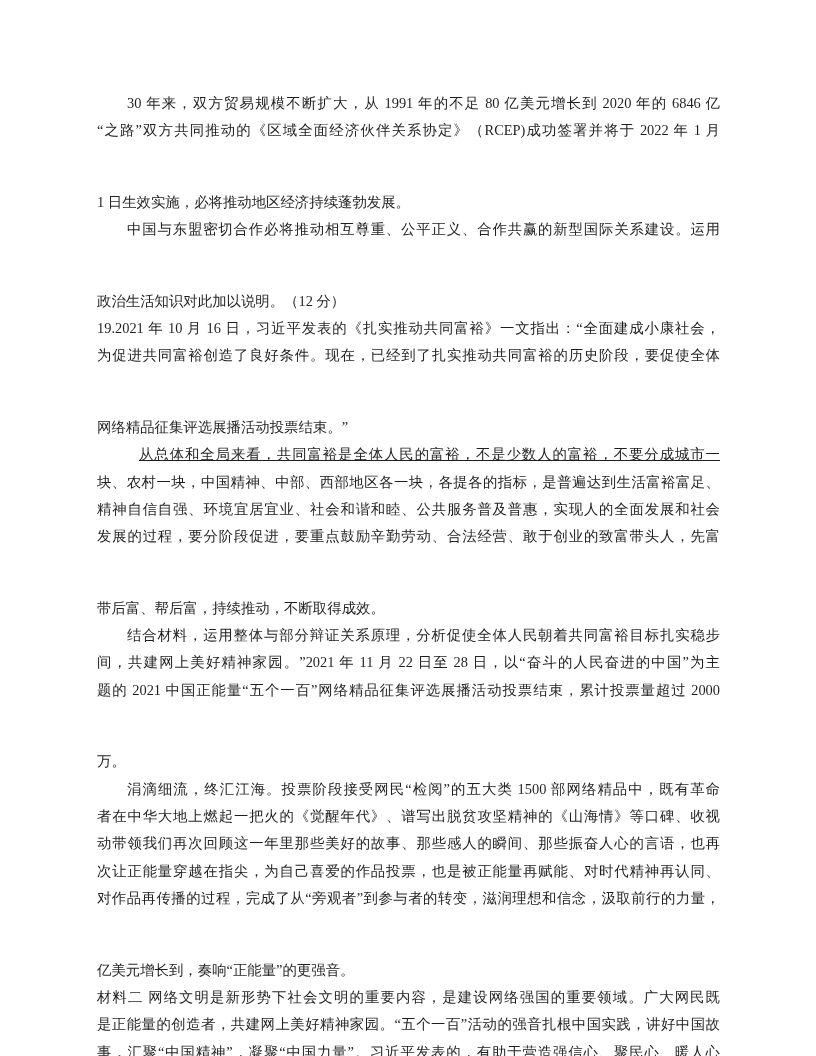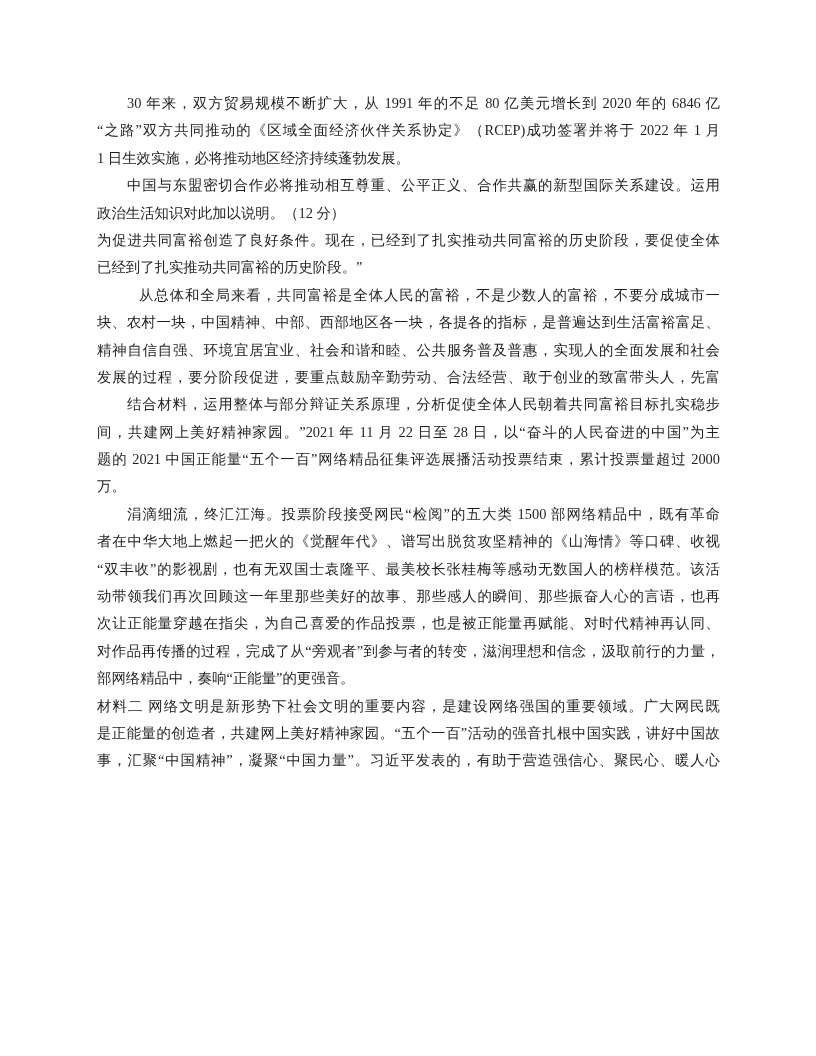--- a/index.html
+++ b/index.html
@@ -27,64 +27,66 @@
   .para { margin: 0; padding: 0; }
   .line {
     height: 27.4px;
     line-height: 27.4px;
     text-align: justify;
     text-align-last: justify;
   }
   .line.end {
     text-align: left;
     text-align-last: left;
+    margin-top: 44px;
   }
   .ind2 { text-indent: 30px; }
-  .ind3 { text-indent: 42px; }
+  .ind3 { text-indent: 42px; text-decoration: underline; }
 </style>
 </head>
 <body>
 
 <div class="page">
   <div class="doc" style="color: rgb(31, 31, 31);">
       <div class="para">
         <div class="line ind2">30 年来，双方贸易规模不断扩大，从 1991 年的不足 80 亿美元增长到 2020 年的 6846 亿</div>
         <div class="line">“之路”双方共同推动的《区域全面经济伙伴关系协定》（RCEP)成功签署并将于 2022 年 1 月</div>
         <div class="line end">1 日生效实施，必将推动地区经济持续蓬勃发展。</div>
       </div>
       <div class="para">
         <div class="line ind2">中国与东盟密切合作必将推动相互尊重、公平正义、合作共赢的新型国际关系建设。运用</div>
         <div class="line end">政治生活知识对此加以说明。（12 分）</div>
       </div>
       <div class="para">
+        <div class="line">19.2021 年 10 月 16 日，习近平发表的《扎实推动共同富裕》一文指出：“全面建成小康社会，</div>
         <div class="line">为促进共同富裕创造了良好条件。现在，已经到了扎实推动共同富裕的历史阶段，要促使全体</div>
-        <div class="line end">已经到了扎实推动共同富裕的历史阶段。”</div>
+        <div class="line end">网络精品征集评选展播活动投票结束。”</div>
       </div>
       <div class="para">
         <div class="line ind3">从总体和全局来看，共同富裕是全体人民的富裕，不是少数人的富裕，不要分成城市一</div>
         <div class="line">块、农村一块，中国精神、中部、西部地区各一块，各提各的指标，是普遍达到生活富裕富足、</div>
         <div class="line">精神自信自强、环境宜居宜业、社会和谐和睦、公共服务普及普惠，实现人的全面发展和社会</div>
         <div class="line">发展的过程，要分阶段促进，要重点鼓励辛勤劳动、合法经营、敢于创业的致富带头人，先富</div>
+        <div class="line end">带后富、帮后富，持续推动，不断取得成效。</div>
       </div>
       <div class="para">
         <div class="line ind2">结合材料，运用整体与部分辩证关系原理，分析促使全体人民朝着共同富裕目标扎实稳步</div>
       </div>
       <div class="para">
         <div class="line">间，共建网上美好精神家园。”2021 年 11 月 22 日至 28 日，以“奋斗的人民奋进的中国”为主</div>
         <div class="line">题的 2021 中国正能量“五个一百”网络精品征集评选展播活动投票结束，累计投票量超过 2000</div>
         <div class="line end">万。</div>
       </div>
       <div class="para">
         <div class="line ind2">涓滴细流，终汇江海。投票阶段接受网民“检阅”的五大类 1500 部网络精品中，既有革命</div>
         <div class="line">者在中华大地上燃起一把火的《觉醒年代》、谱写出脱贫攻坚精神的《山海情》等口碑、收视</div>
-        <div class="line">“双丰收”的影视剧，也有无双国士袁隆平、最美校长张桂梅等感动无数国人的榜样模范。该活</div>
         <div class="line">动带领我们再次回顾这一年里那些美好的故事、那些感人的瞬间、那些振奋人心的言语，也再</div>
         <div class="line">次让正能量穿越在指尖，为自己喜爱的作品投票，也是被正能量再赋能、对时代精神再认同、</div>
         <div class="line">对作品再传播的过程，完成了从“旁观者”到参与者的转变，滋润理想和信念，汲取前行的力量，</div>
-        <div class="line end">部网络精品中，奏响“正能量”的更强音。</div>
+        <div class="line end">亿美元增长到，奏响“正能量”的更强音。</div>
       </div>
       <div class="para">
         <div class="line">材料二 网络文明是新形势下社会文明的重要内容，是建设网络强国的重要领域。广大网民既</div>
         <div class="line">是正能量的创造者，共建网上美好精神家园。“五个一百”活动的强音扎根中国实践，讲好中国故</div>
         <div class="line">事，汇聚“中国精神”，凝聚“中国力量”。习近平发表的，有助于营造强信心、聚民心、暖人心</div>
       </div>
     </div>
 </div>
 
 </body></html>

